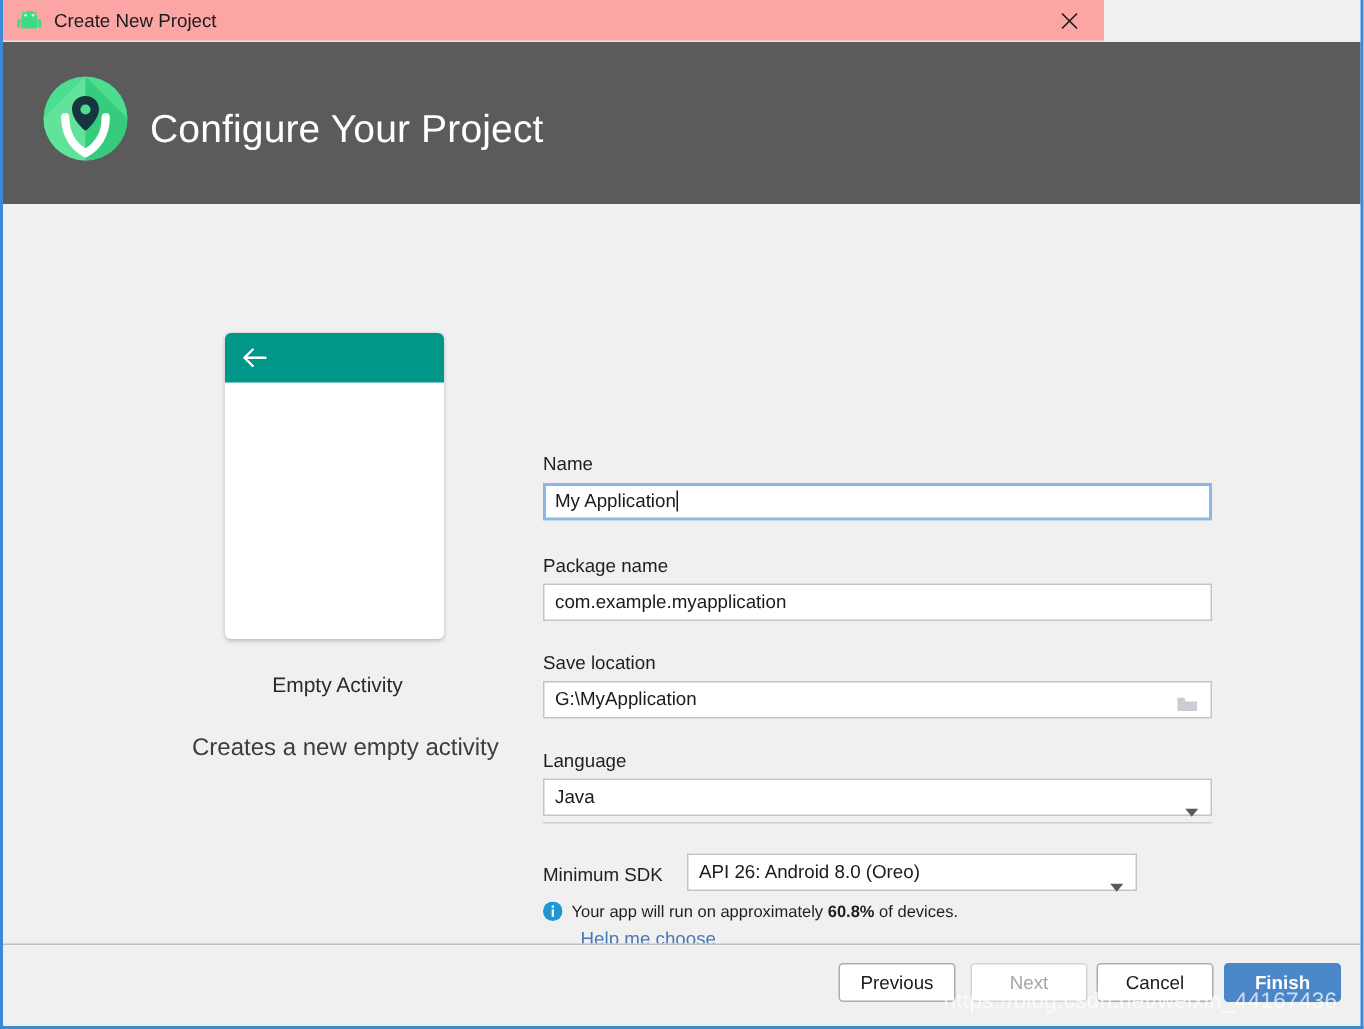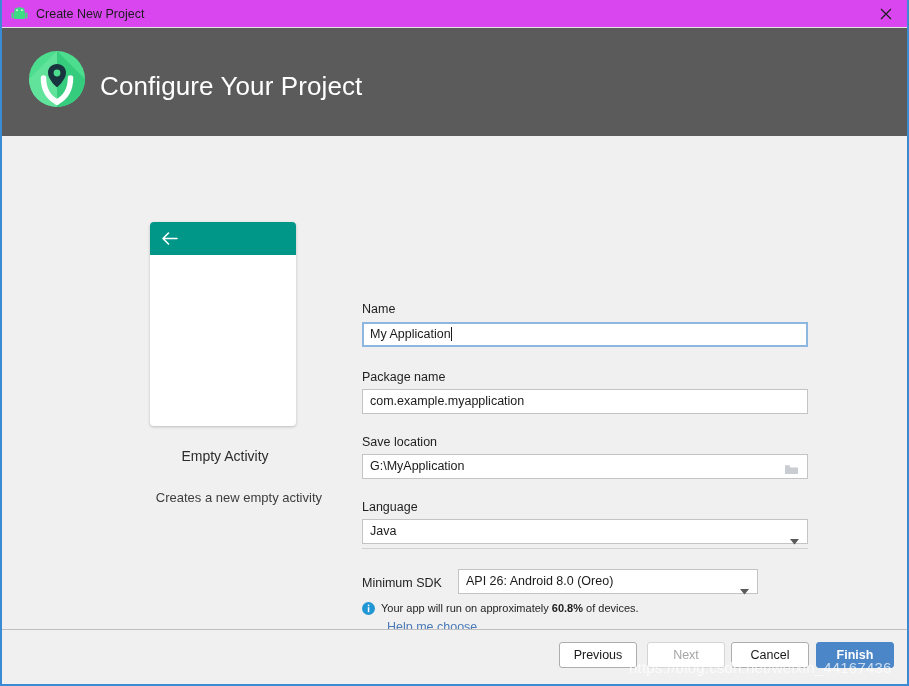--- a/index.html
+++ b/index.html
@@ -21,23 +21,23 @@
     width: 909px;
     height: 686px;
     box-sizing: border-box;
     background: #f0f0f0;
   }
 
   
   #titlebar {
     position: absolute;
     left: 0; top: 0;
-    width: 909px;
+    width: 736px;
     height: 28px;
-    background: #d946ef;
+    background: #fca5a5;
     border-bottom: 1px solid #e4e4e4;
     box-sizing: border-box;
   }
   #titlebar-icon {
     position: absolute;
     left: 11px; top: 6px;
     width: 17px; height: 16px;
   }
   #titlebar-title {
     position: absolute;
@@ -144,21 +144,21 @@
     text-align: center;
     font-size: 14px;
     color: #2b2b2b;
     white-space: nowrap;
   }
   #preview-desc {
     position: absolute;
     left: -22px; top: 268px;
     width: 194px;
     text-align: right;
-    font-size: 13px;
+    font-size: 16px;
     color: #3d3d3d;
     white-space: nowrap;
   }
 
   
   #form {
     position: absolute;
     left: 359px; top: 0;
     width: 450px;
   }

